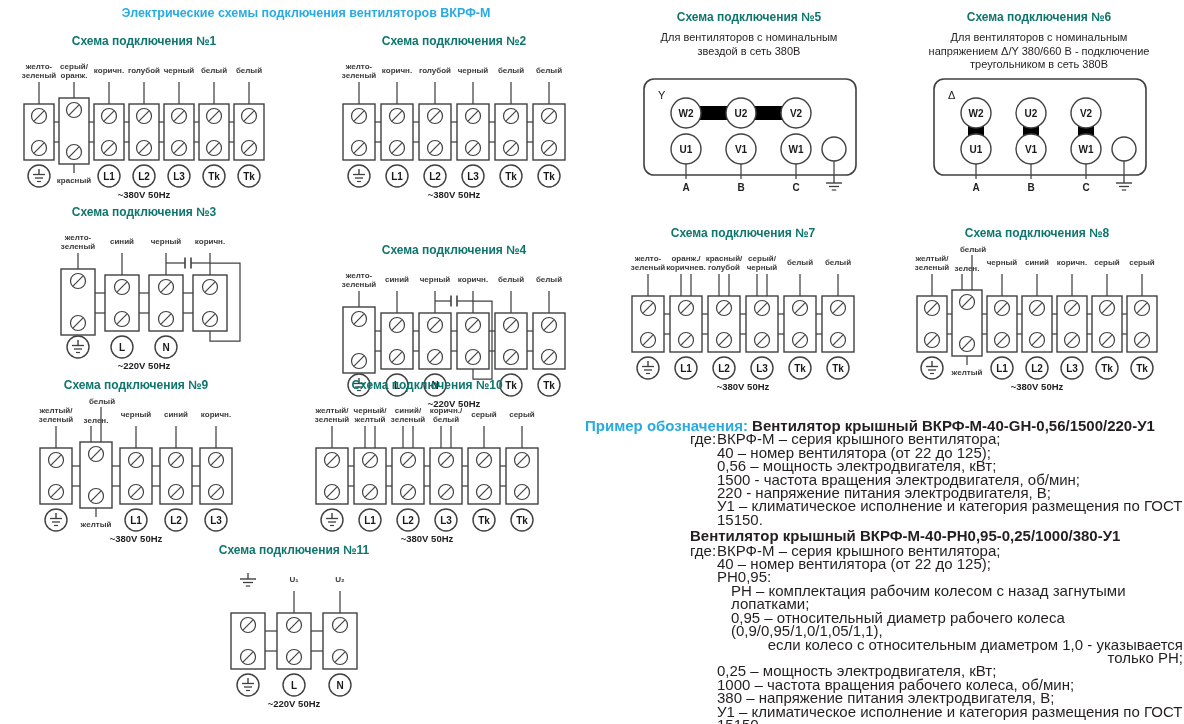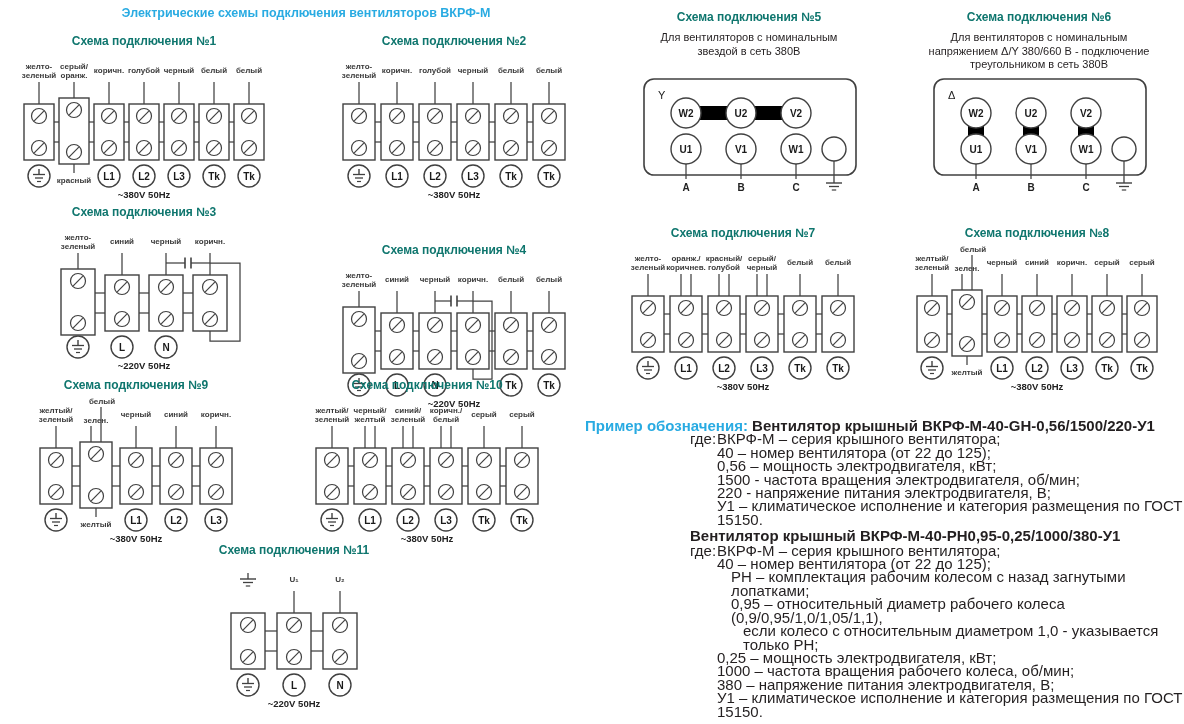--- a/index.html
+++ b/index.html
@@ -1101,23 +1101,24 @@
           <div class="ex-line" style="margin-left: 27px;">220 - напряжение питания электродвигателя, В;</div>
           <div class="ex-line" style="margin-left: 27px;">У1 – климатическое исполнение и категория размещения по ГОСТ 15150.</div>
         </div>
       <div class="ex-title2">Вентилятор крышный ВКРФ-М-40-РН0,95-0,25/1000/380-У1</div>
       <div class="ex-row">
         <span class="gde">где:</span>
         <span>ВКРФ-М – серия крышного вентилятора;</span>
       </div>
       <div id="ex-lines-1">
           <div class="ex-line" style="margin-left: 27px;">40 – номер вентилятора (от 22 до 125);</div>
+          <div class="ex-line" style="margin-left: 27px;">РН0,95:</div>
           <div class="ex-line" style="margin-left: 41px;">РН – комплектация рабочим колесом с назад загнутыми лопатками;</div>
           <div class="ex-line" style="margin-left: 41px;">0,95 – относительный диаметр рабочего колеса (0,9/0,95/1,0/1,05/1,1),</div>
-          <div class="ex-line" style="margin-left: 53px;">если колесо с относительным диаметром 1,0 - указывается только РН;</div>
+          <div class="ex-line" style="margin-left: 72px; text-align: right;">если колесо с относительным диаметром 1,0 - указывается только РН;</div>
           <div class="ex-line" style="">0,25 – мощность электродвигателя, кВт;</div>
           <div class="ex-line" style="">1000 – частота вращения рабочего колеса, об/мин;</div>
           <div class="ex-line" style="margin-left: 27px;">380 – напряжение питания электродвигателя, В;</div>
           <div class="ex-line" style="margin-left: 27px;">У1 – климатическое исполнение и категория размещения по ГОСТ 15150.</div>
         </div>
     </div>
   </div>
 </div>
 
 </body></html>

